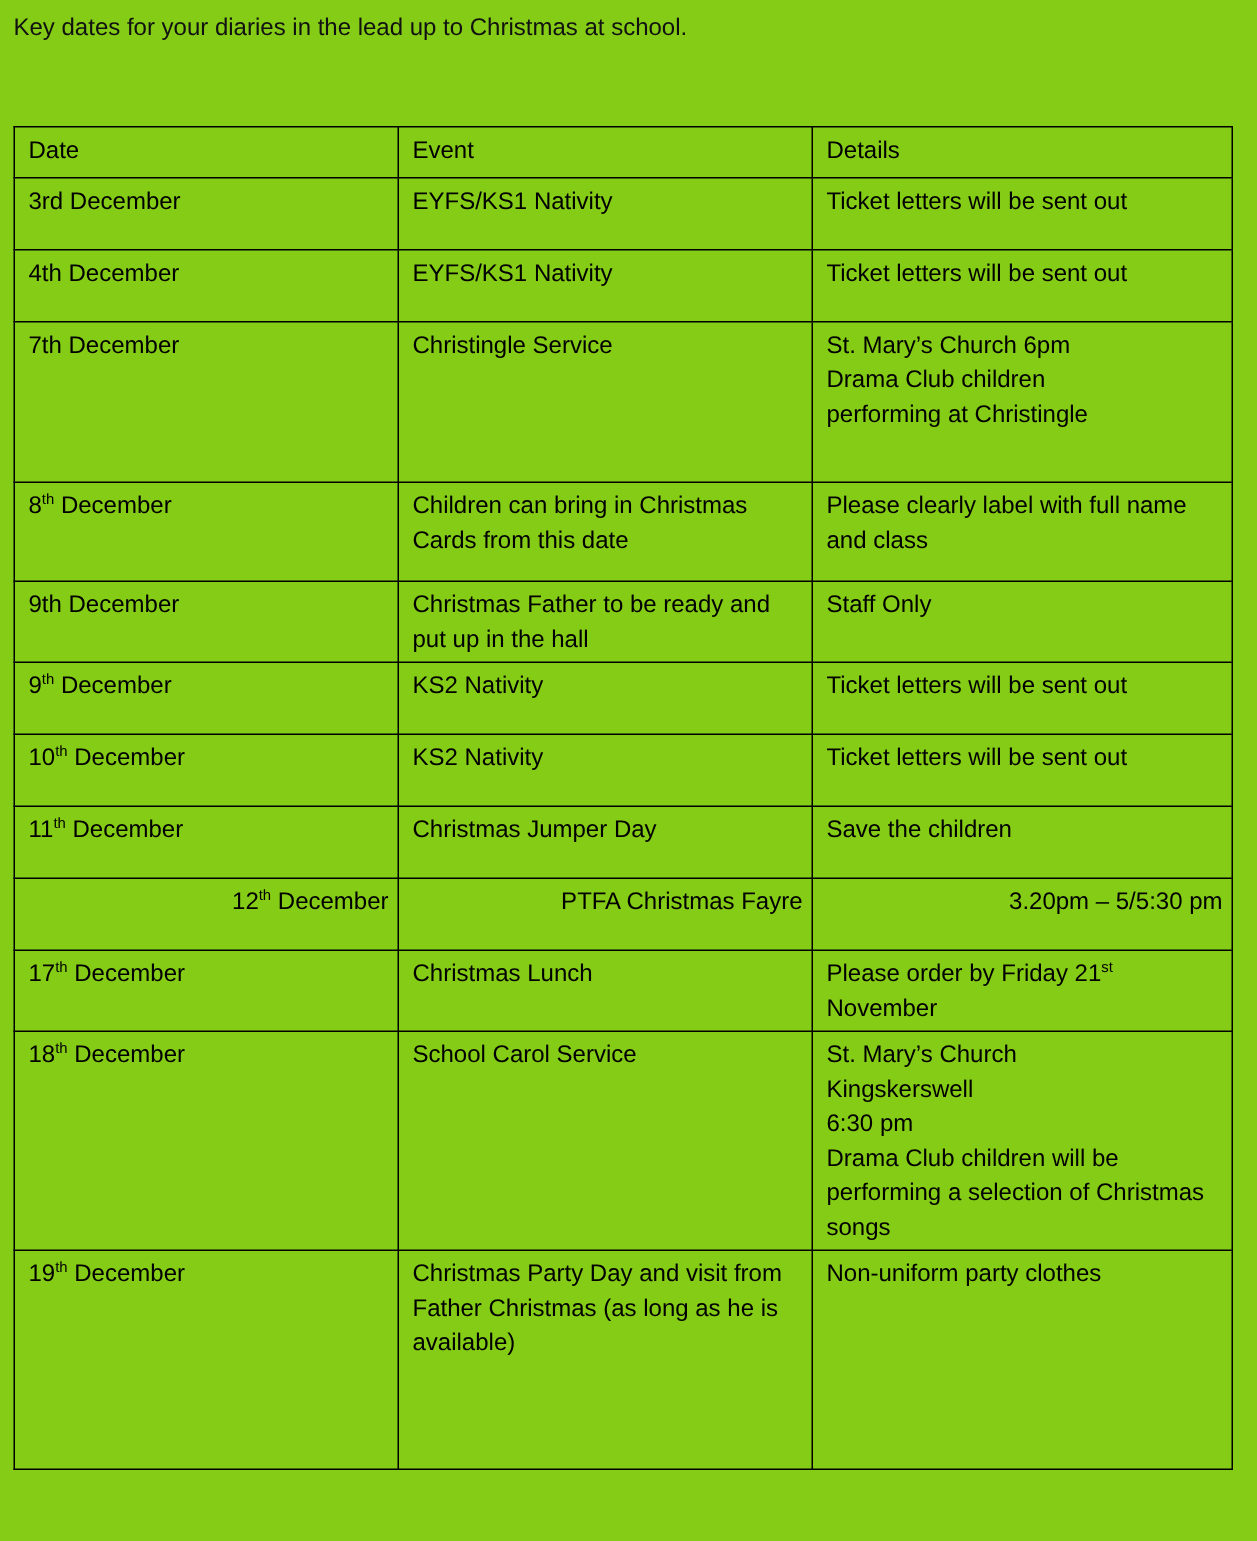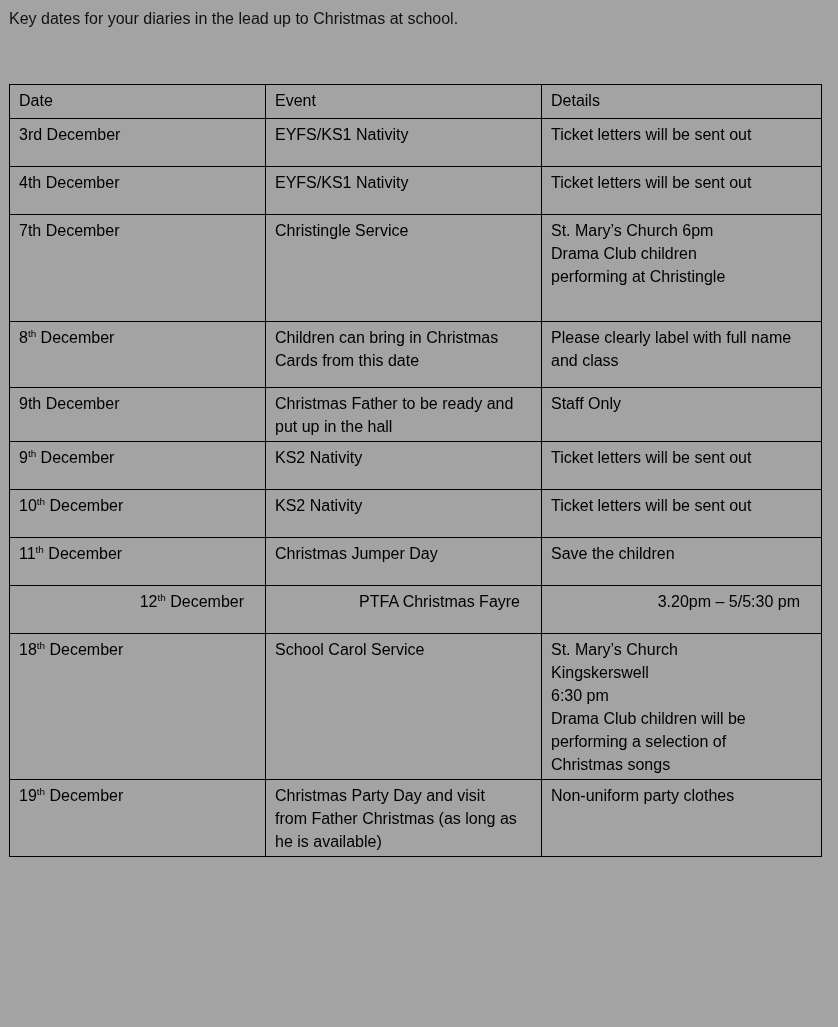--- a/index.html
+++ b/index.html
@@ -7,21 +7,21 @@
     padding: 0;
     background: #ffffff;
     font-family: "Liberation Sans", "DejaVu Sans", sans-serif;
     color: #000000;
   }
   .page {
     width: 838px;
     height: 1027px;
     box-sizing: border-box;
     padding: 8px 9px;
-    background: #a3a3a3;
+    background: #84cc16;
     overflow: hidden;
   }
   .intro {
     margin: 0;
     font-size: 16px;
     line-height: 21px;
     color: #111111;
   }
   table.schedule {
     border-collapse: collapse;
@@ -30,21 +30,21 @@
     width: 812px;
   }
   table.schedule col.c-date  { width: 256px; }
   table.schedule col.c-event { width: 276px; }
   table.schedule col.c-details { width: 280px; }
   table.schedule th,
   table.schedule td {
     border: 1px solid #000000;
     vertical-align: top;
     text-align: left;
-    padding: 4px 21px 3px 9px;
+    padding: 4px 6px 3px 9px;
     font-size: 16px;
     line-height: 23px;
     font-weight: normal;
     overflow: hidden;
   }
   table.schedule thead th { height: 26px; }
   td.details-cell { font-weight: bold; }
   sup {
     font-size: 0.62em;
     vertical-align: super;
@@ -144,20 +144,27 @@
           </td>
         </tr>
         <tr>
           <td class="date-cell">12<sup>th</sup> December</td>
           <td class="event-cell">PTFA Christmas Fayre</td>
           <td class="details-cell">
             <div>3.20pm – 5/5:30 pm</div>
           </td>
         </tr>
         <tr>
+          <td class="date-cell">17<sup>th</sup> December</td>
+          <td class="event-cell">Christmas Lunch</td>
+          <td class="details-cell">
+            <div>Please order by Friday 21<sup>st</sup> November</div>
+          </td>
+        </tr>
+        <tr>
           <td class="date-cell">18<sup>th</sup> December</td>
           <td class="event-cell">School Carol Service</td>
           <td class="details-cell">
             <div>St. Mary’s Church</div>
             <div>Kingskerswell</div>
             <div>6:30 pm</div>
             <div>Drama Club children will be performing a selection of Christmas songs</div>
           </td>
         </tr>
         <tr>

